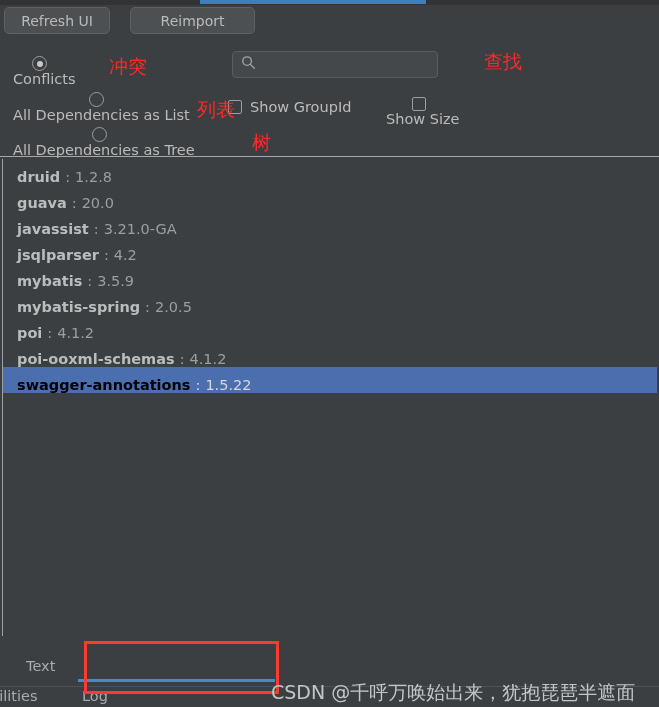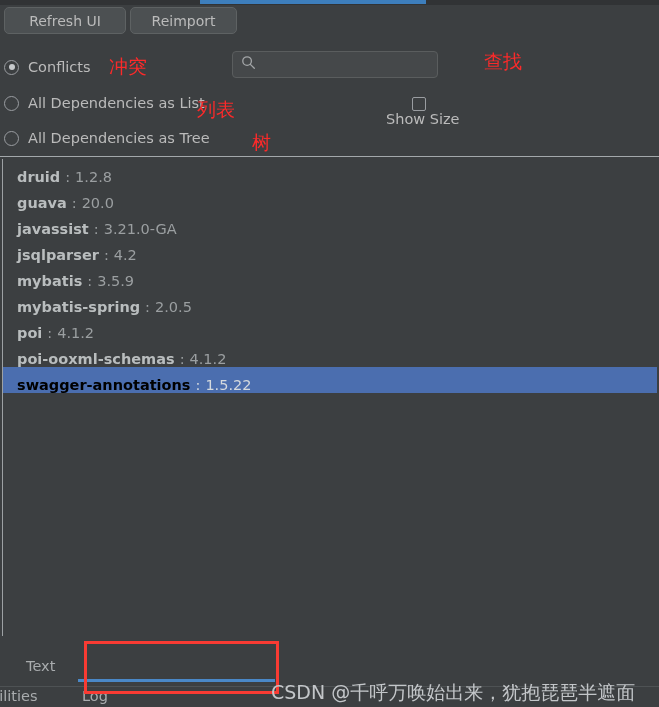--- a/index.html
+++ b/index.html
@@ -39,29 +39,30 @@
     border-radius: 5px;
     color: #bbbbbb;
     font-size: 14px;
     line-height: 1;
     display: flex;
     align-items: center;
     justify-content: center;
     cursor: default;
     box-sizing: border-box;
   }
-  #btn-refresh { left: 4px; top: 7px; width: 122px; height: 27px; }
-  #btn-reimport { left: 130px; top: 7px; width: 107px; height: 27px; }
+  #btn-refresh { left: 4px; top: 7px; width: 106px; height: 27px; }
+  #btn-reimport { left: 130px; top: 7px; width: 125px; height: 27px; }
 
   
   .radio-row {
     position: absolute;
     display: flex;
     align-items: center;
     height: 22px;
+    flex-direction: column;
   }
   #radio-conflicts { left: 4px; top: 56px; }
   #radio-list      { left: 4px; top: 92px; }
   #radio-tree      { left: 4px; top: 127px; }
 
   .radio-mark {
     width: 15px; height: 15px;
     border-radius: 50%;
     border: 1px solid #9a9da1;
     background: #3c3f41;
@@ -291,20 +292,24 @@
   <div id="search-box">
     <span id="search-icon">
       <svg width="15" height="15" viewBox="0 0 16 16">
         <circle cx="6.5" cy="6.5" r="4.6" fill="none" stroke="#b3b6b8" stroke-width="1.4"></circle>
         <line x1="10" y1="10" x2="14.2" y2="14.2" stroke="#b3b6b8" stroke-width="1.4" stroke-linecap="round"></line>
       </svg>
     </span>
     <input id="search-input" type="text" placeholder="" style="">
   </div>
 
+  <div class="check-row" id="check-groupid">
+    <span class="check-mark"></span>
+    <span class="check-label">Show GroupId</span>
+  </div>
   <div class="check-row" id="check-size">
     <span class="check-mark"></span>
     <span class="check-label">Show Size</span>
   </div>
 
   <div id="separator"></div>
 
   <div id="dep-list">
       <div class="dep-row">
         <span class="dep-name">druid</span>

